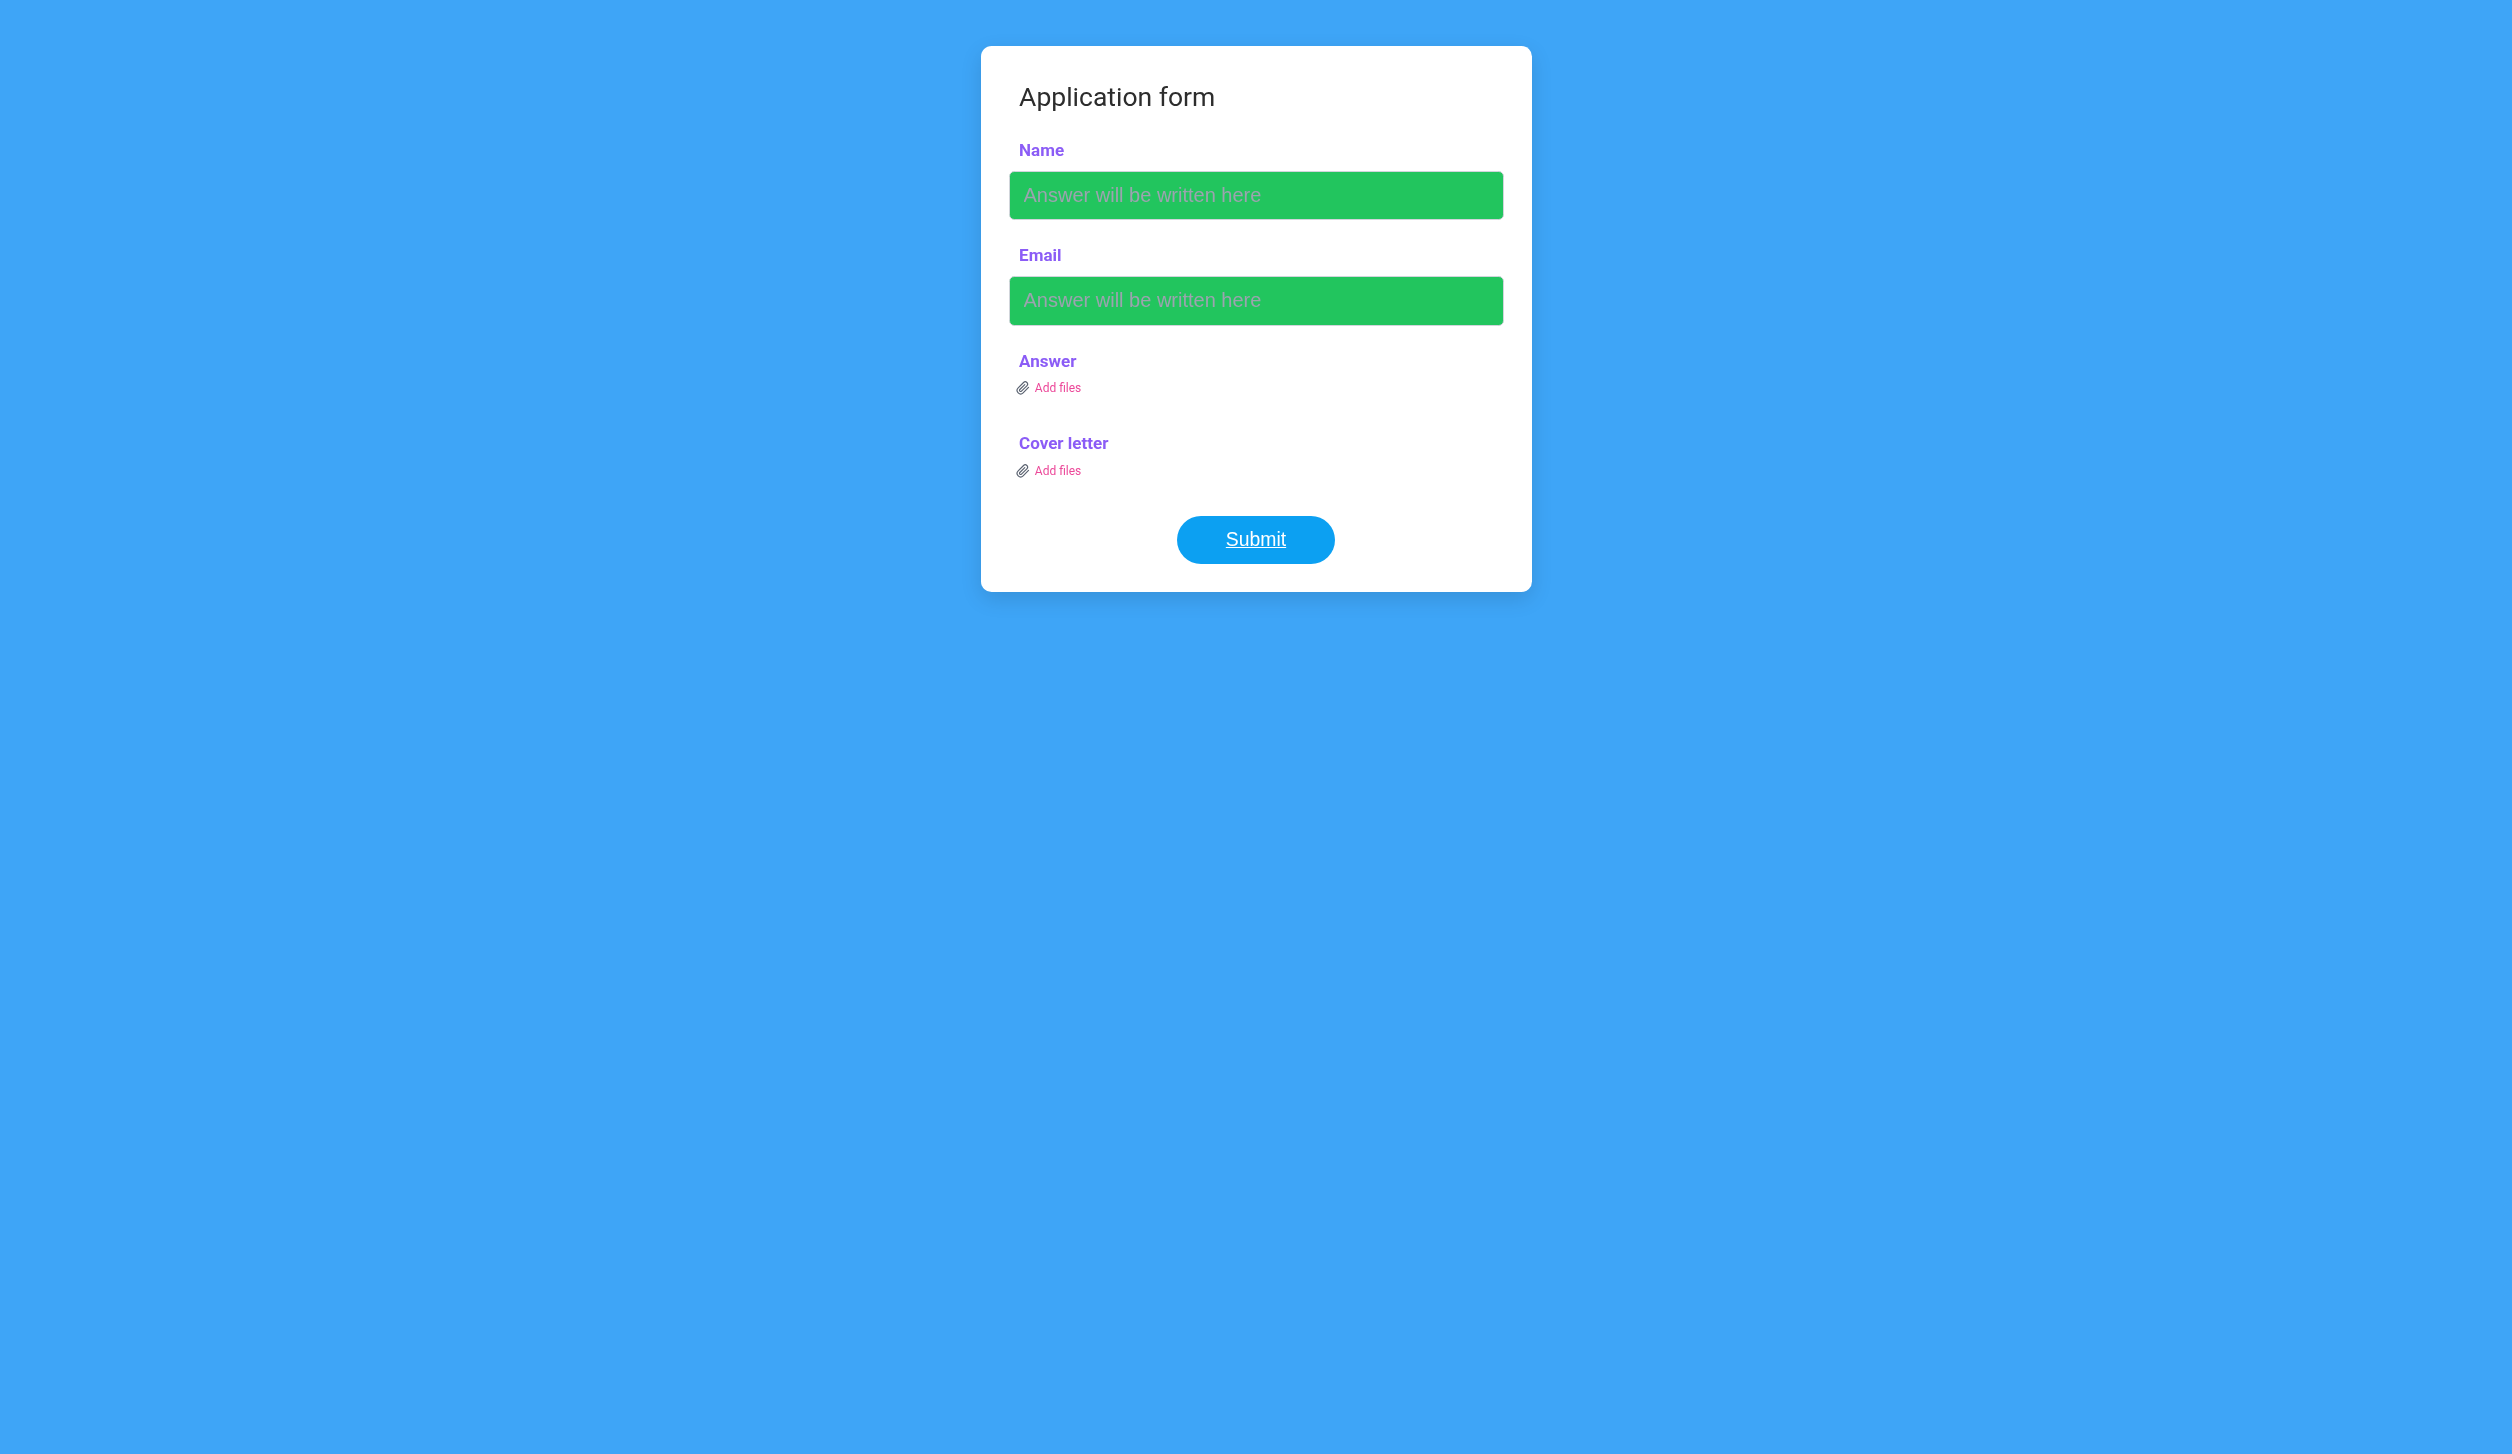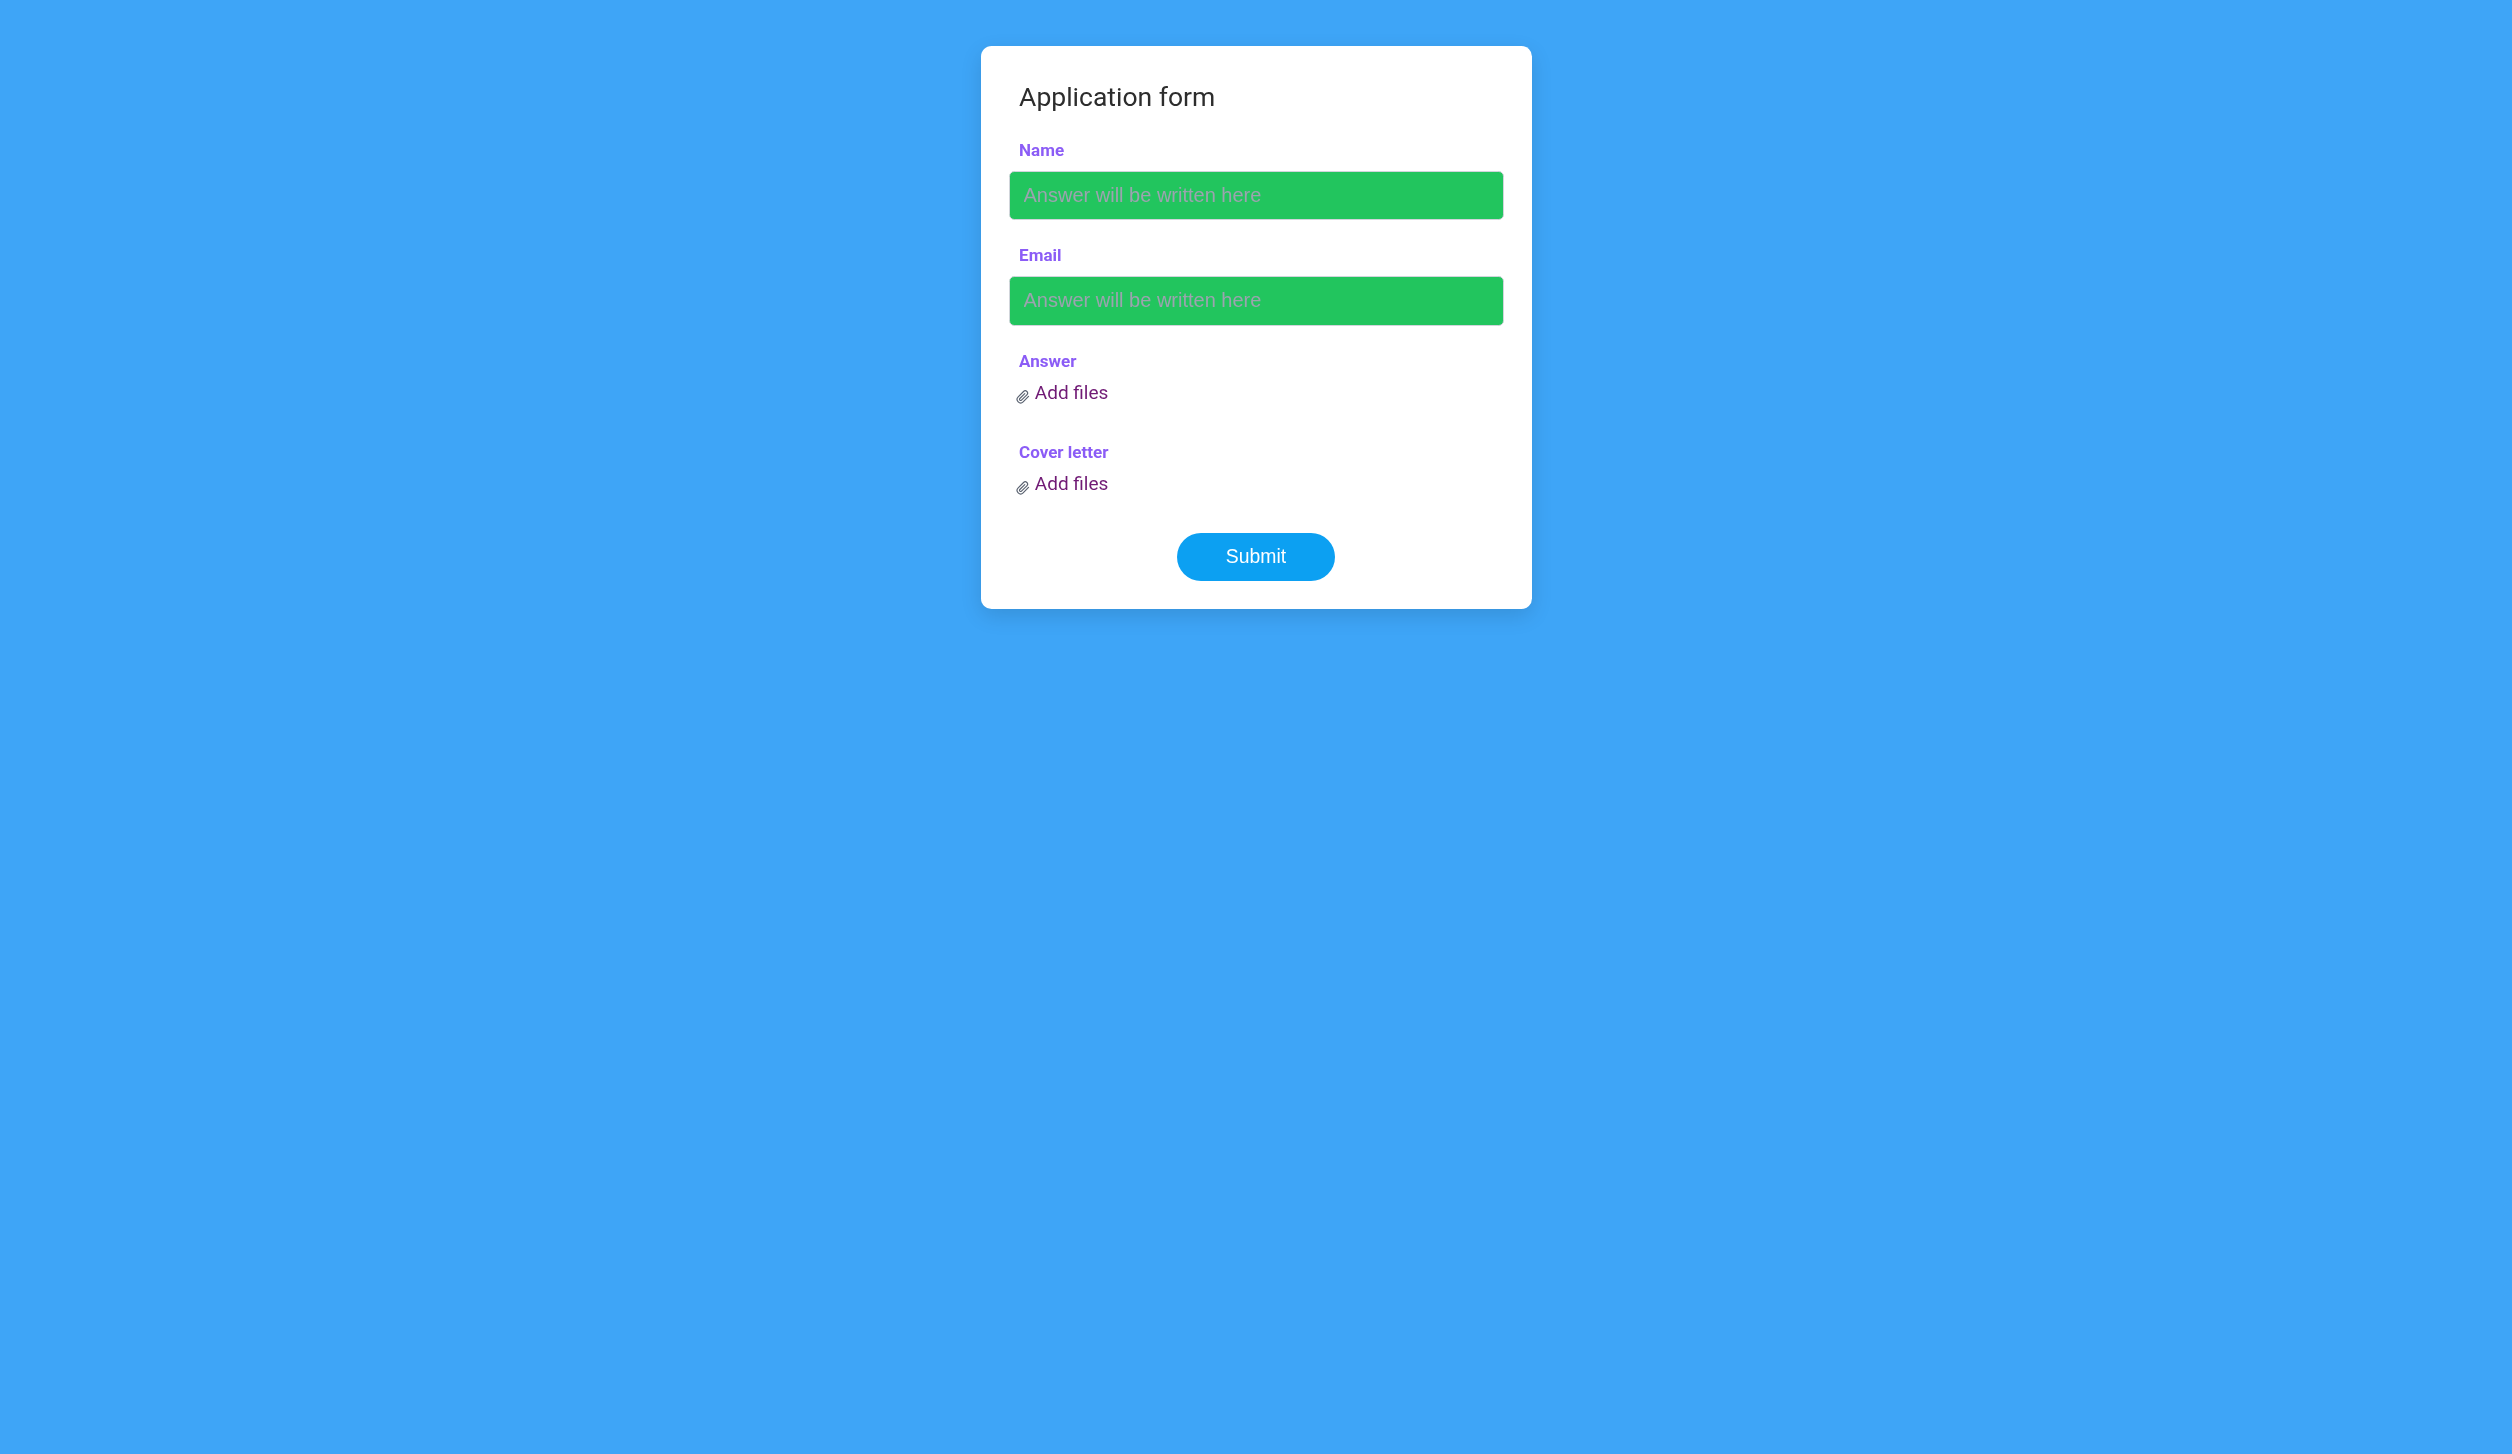--- a/index.html
+++ b/index.html
@@ -56,22 +56,22 @@
     }
     .file-field {
       margin-bottom: 35px;
     }
     .file-attach {
       display: inline-flex;
       align-items: center;
       gap: 5.3px;
       padding-left: 7px;
       cursor: pointer;
-      color: #701a75;
-      font-size: 19px;
+      color: #ec4899;
+      font-size: 12px;
     }
     .paperclip-icon {
       width: 14px;
       height: 14px;
       display: inline-block;
     }
     .paperclip-icon svg {
       width: 100%;
       height: 100%;
     }
@@ -82,20 +82,21 @@
     }
     .submit-button {
       background: #0ca0f2;
       color: #ffffff;
       border: none;
       border-radius: 882px;
       font-size: 19.4px;
       font-weight: 400;
       padding: 12.4px 49px;
       cursor: pointer;
+      text-decoration: underline;
     }
   </style>
 </head>
 <body>
 
 <div class="form-card">
   <h1 class="form-title">Application form</h1>
 
   <div class="form-field">
     <label class="field-label">Name</label>

